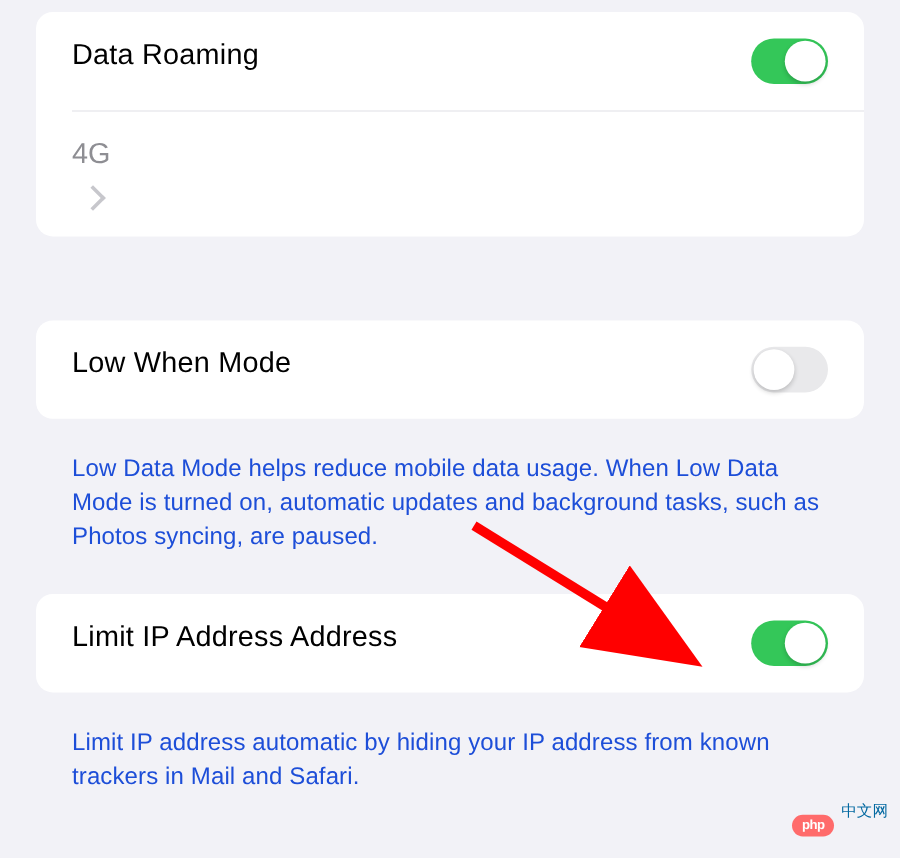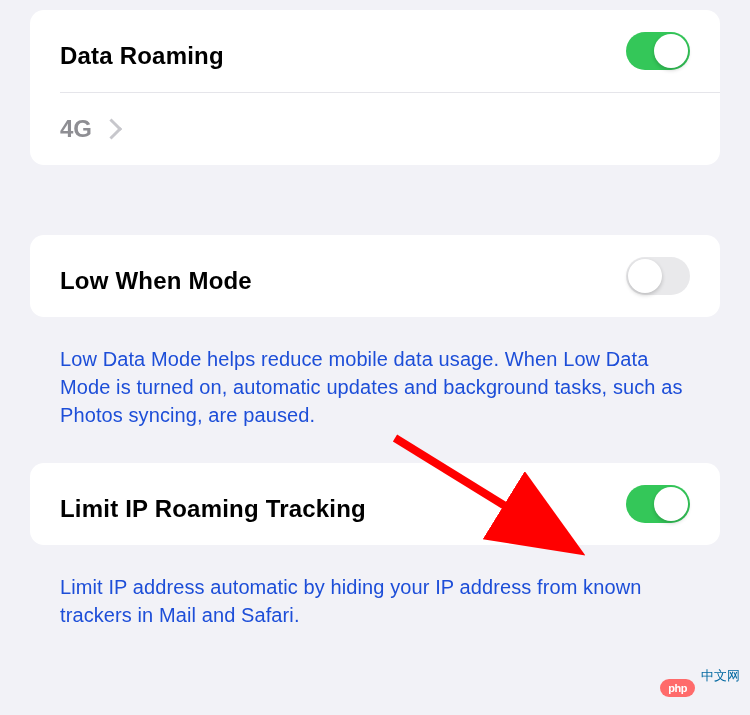--- a/index.html
+++ b/index.html
@@ -16,40 +16,40 @@
       padding: 10px 0;
     }
     .group {
       background: #ffffff;
       border-radius: 14px;
       margin: 0 30px 18px 30px;
       overflow: hidden;
     }
     .row {
       display: flex;
-      align-items: flex-end;
+      align-items: flex-start;
       justify-content: space-between;
       padding: 22px 30px;
       min-height: 68px;
-      font-weight: bold;
     }
     .divider {
       height: 1px;
       background: #e5e5ea;
       margin-left: 30px;
     }
     .row-label {
       font-size: 24px;
       color: #000;
       letter-spacing: 0.2px;
     }
     .row-right {
       display: flex;
       align-items: center;
       gap: 12px;
+      flex-direction: column;
     }
     .row-value {
       font-size: 24px;
       color: #8e8e93;
     }
     .chevron {
       width: 12px;
       height: 20px;
       position: relative;
     }
@@ -157,21 +157,21 @@
     <span class="row-label">Low When Mode</span>
     <div class="toggle off">
       <div class="toggle-knob"></div>
     </div>
   </div>
 </div>
 <div class="footer-text">Low Data Mode helps reduce mobile data usage. When Low Data Mode is turned on, automatic updates and background tasks, such as Photos syncing, are paused.</div>
 
 <div class="group">
   <div class="row">
-    <span class="row-label">Limit IP Roaming Tracking</span>
+    <span class="row-label">Limit IP Address Address</span>
     <div class="toggle on">
       <div class="toggle-knob"></div>
     </div>
   </div>
 </div>
 <div class="footer-text">Limit IP address automatic by hiding your IP address from known trackers in Mail and Safari.</div>
 
 <svg class="arrow-overlay" width="220" height="160">
   <defs>
     <marker id="arrowhead" markerWidth="12" markerHeight="12" refX="9" refY="5" orient="auto">

